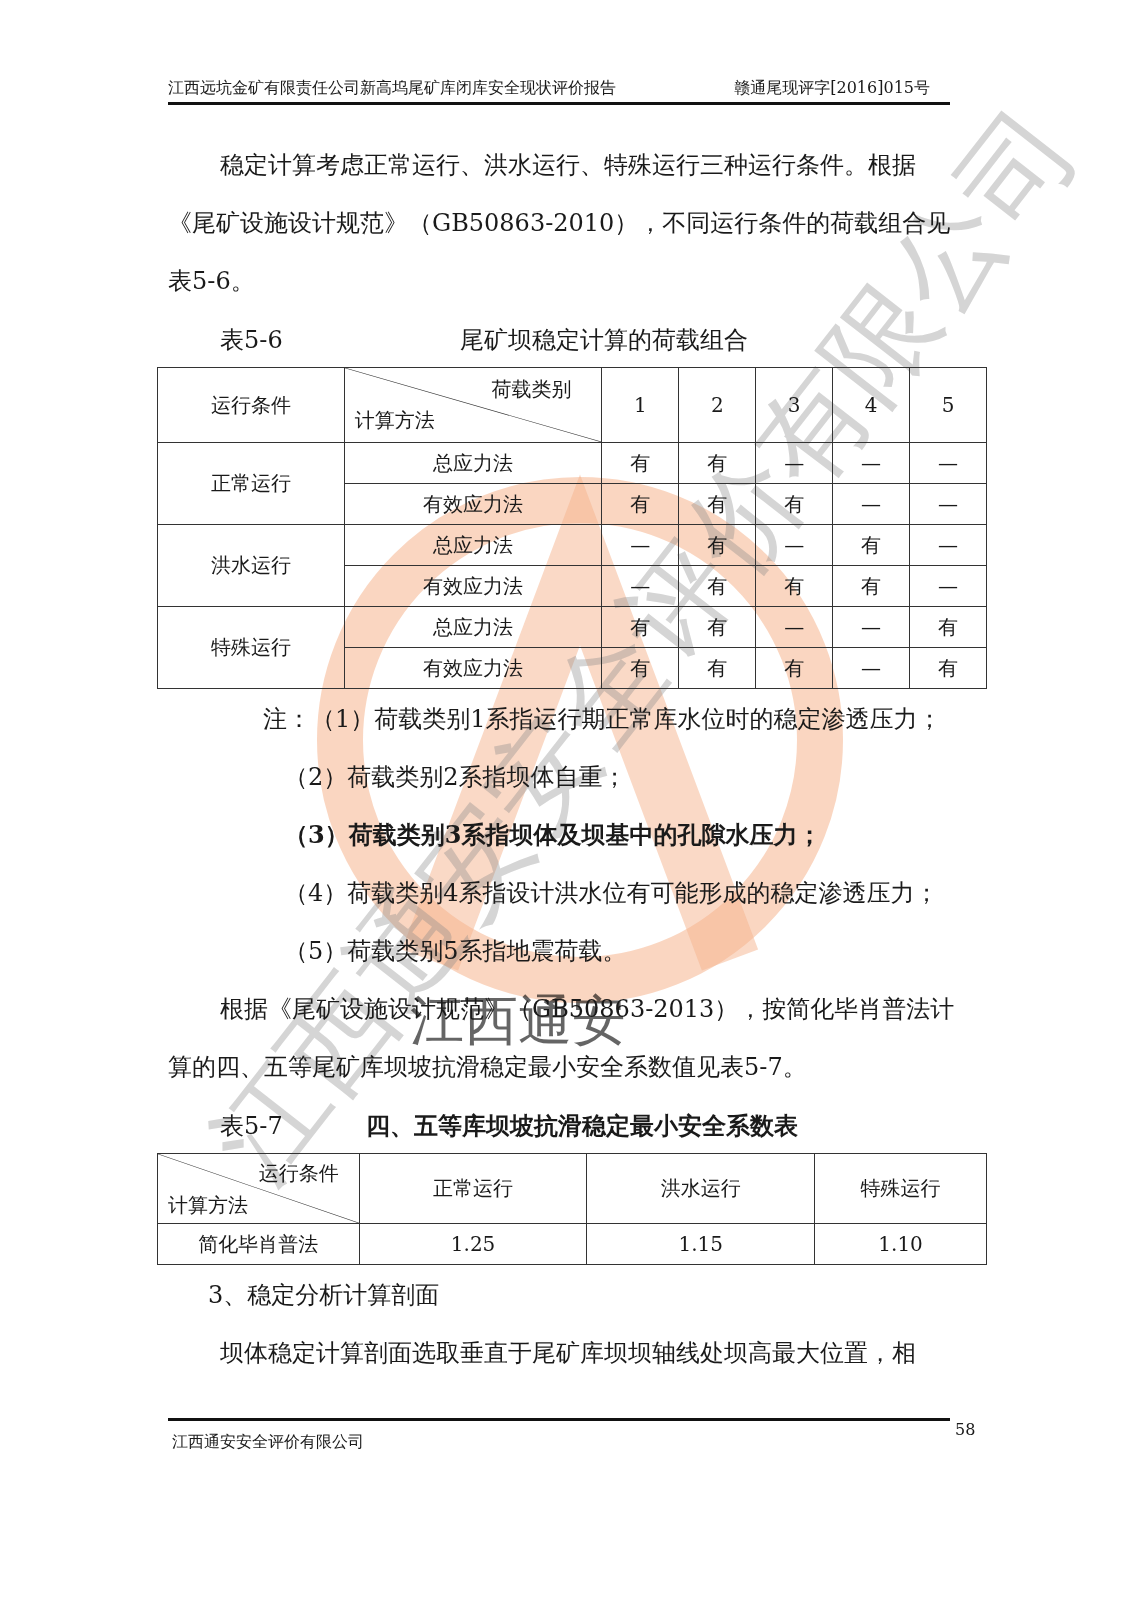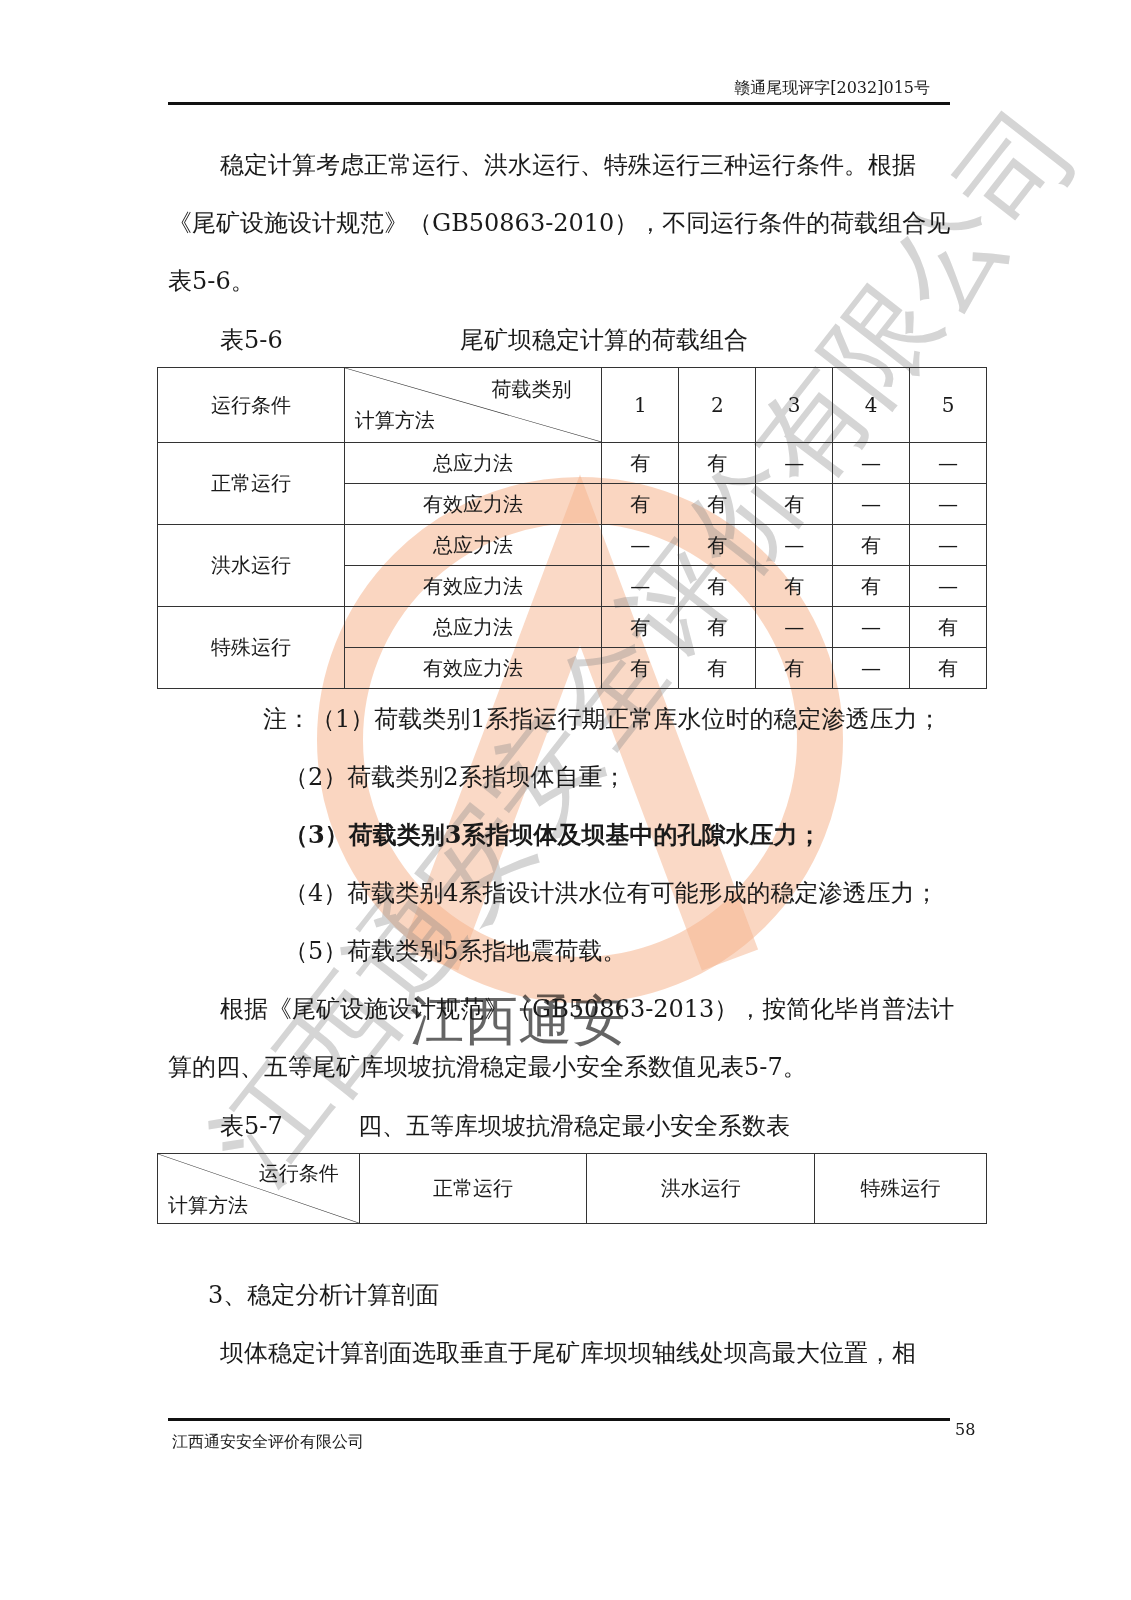--- a/index.html
+++ b/index.html
@@ -17,21 +17,22 @@
   .diag .bl{position:absolute;left:10px;bottom:8px;}
   .footer-line{position:absolute;left:168px;top:1418px;width:782px;border-top:3px solid #111;}
   .footer-l{position:absolute;left:172px;top:1432px;font-size:16px;}
   .footer-r{position:absolute;left:955px;top:1420px;font-size:16px;text-align:center;}
   .wm{position:absolute;pointer-events:none;}
 </style>
 </head>
 <body>
 
 <div class="header">
-  <span class="r">赣通尾现评字[2032]015号</span>
+  <span class="l">江西远坑金矿有限责任公司新高坞尾矿库闭库安全现状评价报告</span>
+  <span class="r">赣通尾现评字[2016]015号</span>
 </div>
 
 <svg class="wm" style="left:200px;top:440px;" width="760" height="680" viewBox="0 0 760 680">
   <circle cx="380" cy="300" r="240" fill="none" stroke="#f6b48e" stroke-width="46" opacity="0.55"></circle>
   <path d="M230 520 L380 120 L530 520" fill="none" stroke="#f6b48e" stroke-width="60" opacity="0.5"></path>
 </svg>
 <div class="wm" style="left:180px;top:700px;font-size:110px;color:#888;opacity:0.35;transform:rotate(-52deg);transform-origin:left top;white-space:nowrap;top:1120px;">江西通安安全评价有限公司</div>
 <div class="wm" style="left:410px;top:985px;font-size:54px;color:#000000;opacity:0.6;">江西通安</div>
 
 <div class="p" style="left:220px;top:136px;">稳定计算考虑正常运行、洪水运行、特殊运行三种运行条件。根据</div>
@@ -124,21 +125,21 @@
 <div class="p" style="left:220px;top:690px;margin-left:43px;">注：（1）荷载类别1系指运行期正常库水位时的稳定渗透压力；</div>
 <div class="p" style="left:284px;top:748px;text-align:right;">（2）荷载类别2系指坝体自重；</div>
 <div class="p" style="left:284px;top:806px;font-weight:bold;">（3）荷载类别3系指坝体及坝基中的孔隙水压力；</div>
 <div class="p" style="left:284px;top:864px;">（4）荷载类别4系指设计洪水位有可能形成的稳定渗透压力；</div>
 <div class="p" style="left:284px;top:922px;">（5）荷载类别5系指地震荷载。</div>
 
 <div class="p" style="left:220px;top:980px;">根据《尾矿设施设计规范》（GB50863-2013），按简化毕肖普法计</div>
 <div class="p" style="left:168px;top:1038px;">算的四、五等尾矿库坝坡抗滑稳定最小安全系数值见表5-7。</div>
 
 <div class="cap" style="left:220px;top:1110px;">表5-7</div>
-<div class="cap" style="left:358px;top:1110px;">四、五等库坝坡抗滑稳定最小安全系数表</div>
+<div class="cap" style="left:366px;top:1110px;font-weight:bold;">四、五等库坝坡抗滑稳定最小安全系数表</div>
 
 <table style="left:157px;top:1153px;width:830px;">
   <colgroup>
       <col style="width:202px">
       <col style="width:228px">
       <col style="width:228px">
       <col style="width:172px">
     </colgroup>
   <tbody>
       <tr style="height:70px">
@@ -146,20 +147,26 @@
       <svg preserveAspectRatio="none" viewBox="0 0 100 100">
             <line x1="0" y1="0" x2="100" y2="100" stroke="#333" stroke-width="0.6"></line>
           </svg>
       <span class="tr" style="right:20px;top:6px">运行条件</span>
       <span class="bl" style="bottom:4px">计算方法</span>
     </td>
     <td>正常运行</td>
     <td>洪水运行</td>
     <td>特殊运行</td>
   </tr>
+  <tr style="height:41px">
+    <td>简化毕肖普法</td>
+    <td>1.25</td>
+    <td>1.15</td>
+    <td>1.10</td>
+  </tr>
 </tbody>
   </table>
 
 <div class="p" style="left:208px;top:1266px;">3、稳定分析计算剖面</div>
 <div class="p" style="left:220px;top:1324px;">坝体稳定计算剖面选取垂直于尾矿库坝坝轴线处坝高最大位置，相</div>
 
 <div class="footer-line"></div>
 <div class="footer-l">江西通安安全评价有限公司</div>
 <div class="footer-r">58</div>
 

